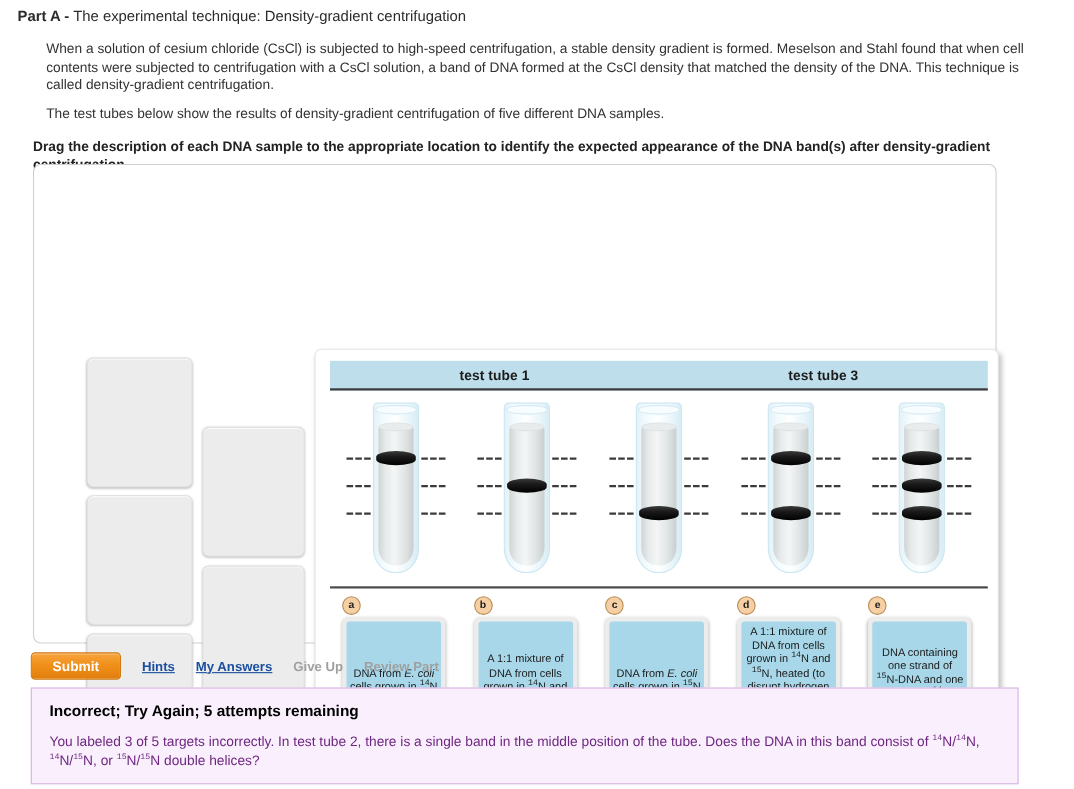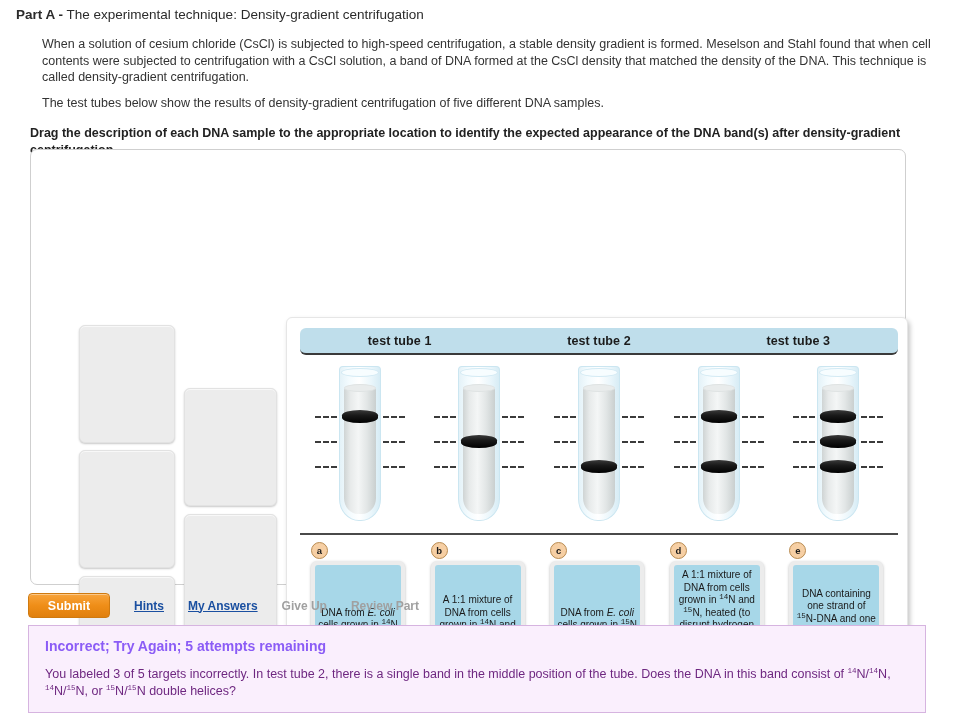--- a/index.html
+++ b/index.html
@@ -80,21 +80,20 @@
 
   
   #tube-header{
     position:absolute;
     left:13px; top:10px;
     width:598px; height:27px;
     background:#bfdeeb;
     border-bottom:2px solid #3a3a3a;
     display:flex;
     box-sizing:border-box;
-    border-radius:6px;
   }
   #tube-header .th{
     flex:1;
     display:flex;align-items:center;justify-content:center;
     font-weight:bold;font-size:12.5px;color:#1b1b1b;
     letter-spacing:.1px;
   }
 
   
   #tubes-row{
@@ -232,38 +231,38 @@
     width:80px;height:23px;
     background:linear-gradient(to bottom,#f8a43c 0%,#ef8e18 50%,#e07f0d 100%);
     border:1px solid #cf7a10;
     border-radius:4px;
     color:#ffffff;font-weight:bold;font-size:12.5px;
     display:flex;align-items:center;justify-content:center;
     box-shadow:inset 0 1px 0 rgba(255,255,255,.4);
     cursor:pointer;
   }
   .link-item{
-    margin-left:24px;
+    margin-left:19px;
     font-size:12px;font-weight:bold;
   }
   .link-item.active{color:#1a4fa0;text-decoration:underline;cursor:pointer;}
   .link-item.disabled{color:#a0a0a0;}
 
   
   #feedback{
     position:absolute;
     left:28px; top:625px;
     width:898px; height:88px;
     background:#faeffd;
     border:1px solid #d6b4e0;
     box-sizing:border-box;
     padding:12px 16px;
   }
   #feedback-title{
-    color:#8b5cf6;
+    color:#000000;
     font-weight:bold;
     font-size:14px;
     margin-bottom:12px;
   }
   #feedback-body{
     color:#6e2780;
     font-size:12.5px;
     line-height:17px;
   }
 </style>
@@ -287,21 +286,20 @@
   <div class="drop-slot" id="slot-1"></div>
   <div class="drop-slot" id="slot-2"></div>
   <div class="drop-slot" id="slot-3"></div>
   <div class="drop-slot" id="slot-4"></div>
   <div class="drop-slot" id="slot-5"></div>
 
   <div id="tube-panel">
 
     <div id="tube-header">
       <div class="th">test tube 1</div>
-      <div class="th">test tube 2</div>
       <div class="th">test tube 3</div>
     </div>
 
     <div id="tubes-row">
         <div class="tube-cell">
           <div class="dash left r1"></div>
           <div class="dash right r1"></div>
           <div class="dash left r2"></div>
           <div class="dash right r2"></div>
           <div class="dash left r3"></div>

